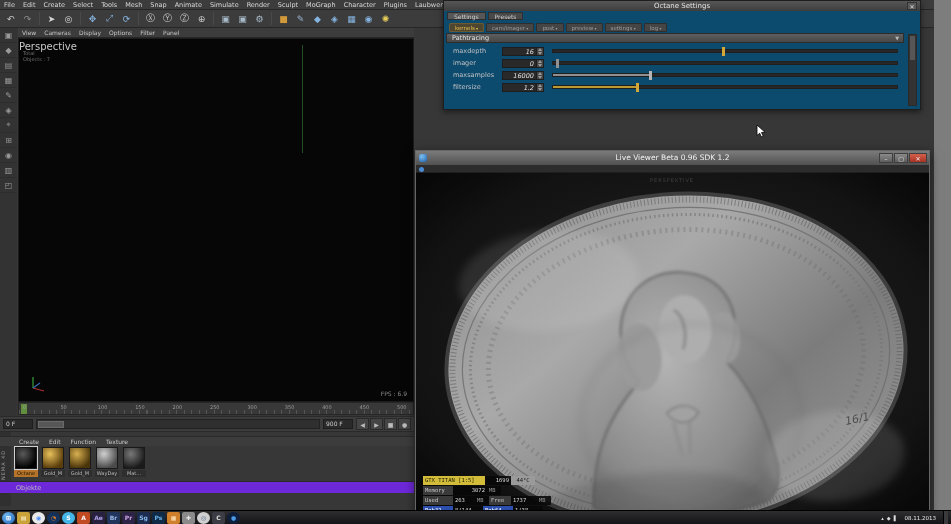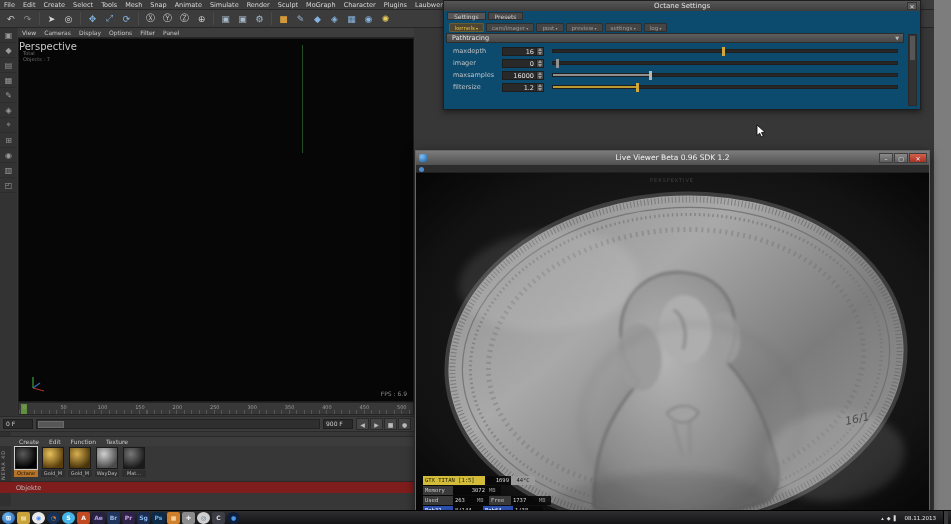--- a/index.html
+++ b/index.html
@@ -59,21 +59,21 @@
   #material-menubar { position:absolute; left:0; top:436px; width:414px; height:10px; background:#3c3c3c;
                       border-top:1px solid #2a2a2a; display:flex; align-items:center; padding-left:14px; }
   .mat-menu-item { font-size:6px; color:#c8c8c8; padding:0 5px; }
   #materials { position:absolute; left:14px; top:447px; height:31px; display:flex; gap:3px; }
   .mat { width:24px; }
   .mat-thumb { width:22px; height:22px; border:1px solid #1a1a1a; margin:0 auto; }
   .mat.sel .mat-thumb { outline:1px solid #cfcfcf; }
   .mat-label { font-size:5px; color:#bbb; text-align:center; height:7px; line-height:7px; overflow:hidden;
                background:#2e2e2e; margin-top:1px; }
   .mat-label.sel { background:#b5742a; color:#1a1000; }
-  #c4d-bottombar { position:absolute; left:0; top:481px; width:414px; height:12px; background:#7f1d1d;
+  #c4d-bottombar { position:absolute; left:0; top:481px; width:414px; height:12px; background:#6d28d9;
                    border-top:1px solid #2a2a2a; font-size:6.5px; color:#bbb; line-height:12px; padding-left:16px; }
 
   
   #octane-dialog { position:absolute; left:443px; top:0; width:478px; height:110px; background:#0c4a6e;
                    border:1px solid #1e1e1e; box-shadow:0 2px 6px rgba(0,0,0,.5); }
   #octane-titlebar { position:absolute; left:0; top:0; width:100%; height:10px;
                      background:linear-gradient(#565656,#3d3d3d); text-align:center; font-size:7px;
                      line-height:10px; color:#e2e2e2; }
   #octane-close { position:absolute; right:3px; top:1px; width:10px; height:8px; font-size:6px; color:#ddd;
                   background:#5a5a5a; border:1px solid #333; line-height:7px; text-align:center; }
@@ -87,21 +87,21 @@
   .kbtn::after { content:" ▾"; font-size:4px; }
   .kbtn.active { color:#e8c04a; background:#4e4630; border-color:#6a5a2e; }
   #octane-section { position:absolute; left:2px; right:16px; top:32px; height:10px;
                     background:linear-gradient(#5e5e5e,#474747); border:1px solid #2c2c2c; font-size:6.5px;
                     color:#e6e6e6; line-height:9px; padding-left:5px; }
   #octane-section .arr { float:right; margin-right:4px; font-size:5px; color:#bbb; }
   #octane-params { position:absolute; left:2px; right:16px; top:44px; }
   .param-row { height:12px; display:flex; align-items:center; }
   .p-label { width:56px; padding-left:7px; font-size:6.5px; color:#c2c2c2; }
   .p-value { width:34px; height:9px; background:#292929; border:1px solid #1d1d1d; border-right:none;
-             font-size:6.5px; color:#e0e0e0; text-align:right; padding:0 2px; line-height:8px; }
+             font-size:6.5px; color:#e0e0e0; text-align:right; padding:0 2px; line-height:8px;font-style:italic; }
   .p-spin { width:8px; height:9px; background:#474747; border:1px solid #1d1d1d; display:flex;
             flex-direction:column; align-items:center; justify-content:center; gap:1px; }
   .sp-up { width:0; height:0; border-left:2px solid transparent; border-right:2px solid transparent;
            border-bottom:3px solid #9a9a9a; }
   .sp-dn { width:0; height:0; border-left:2px solid transparent; border-right:2px solid transparent;
            border-top:3px solid #9a9a9a; }
   .p-slider { flex:1; height:4px; margin:0 6px 0 8px; background:#272727; border:1px solid #1f1f1f;
               position:relative; }
   .p-fill { position:absolute; left:0; top:0; bottom:0; }
   .p-handle { position:absolute; top:-3px; width:3px; height:9px; }

